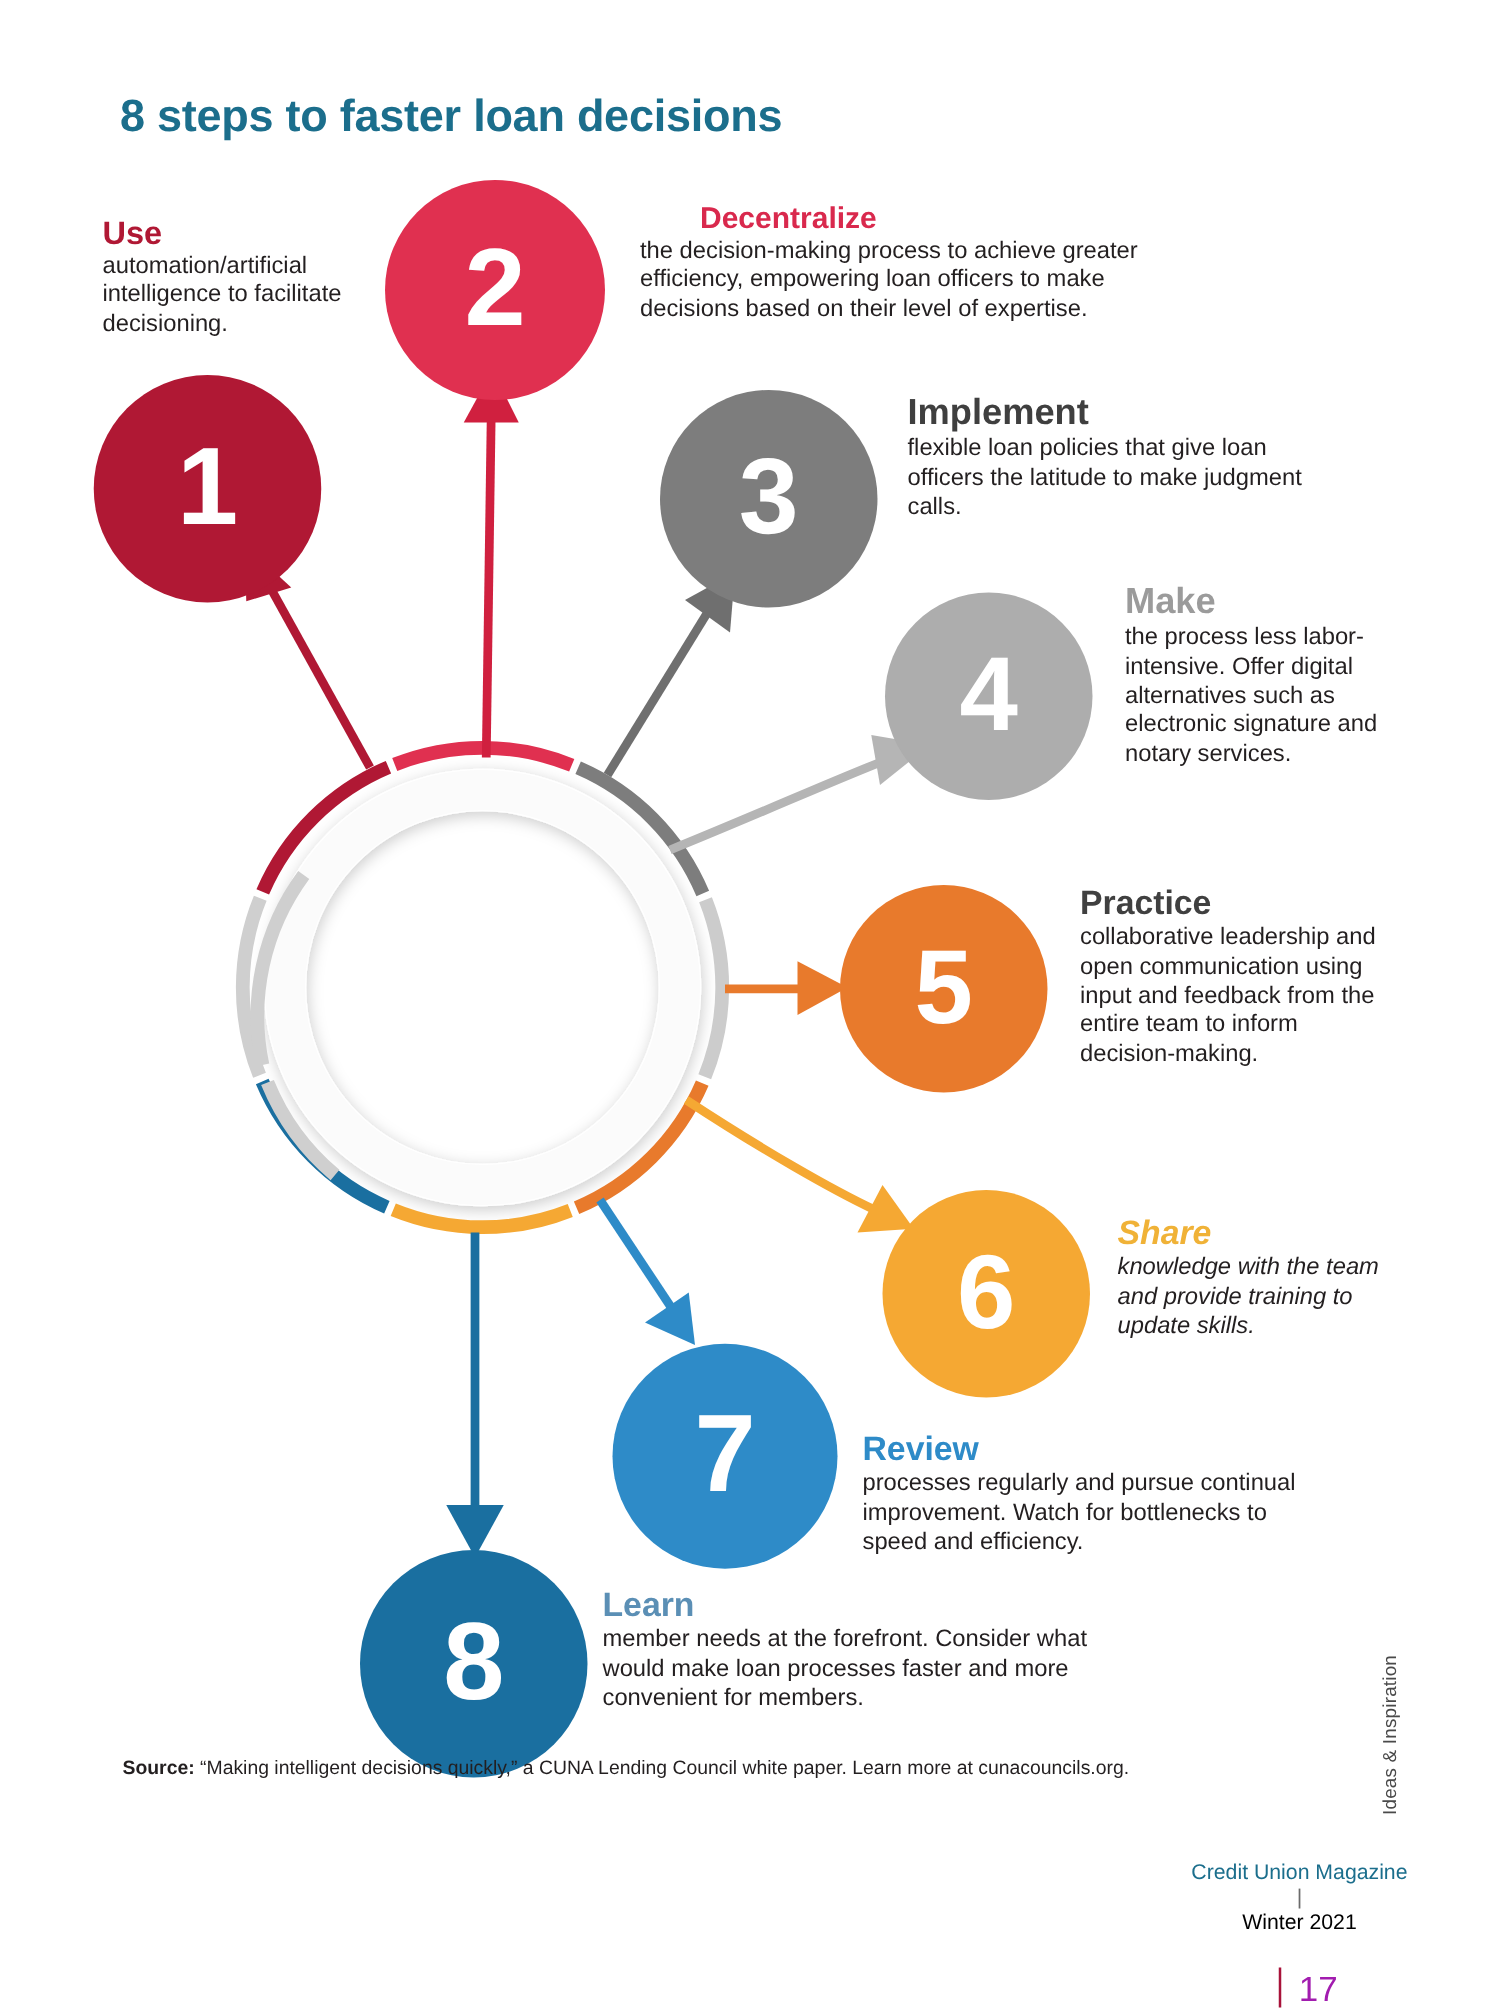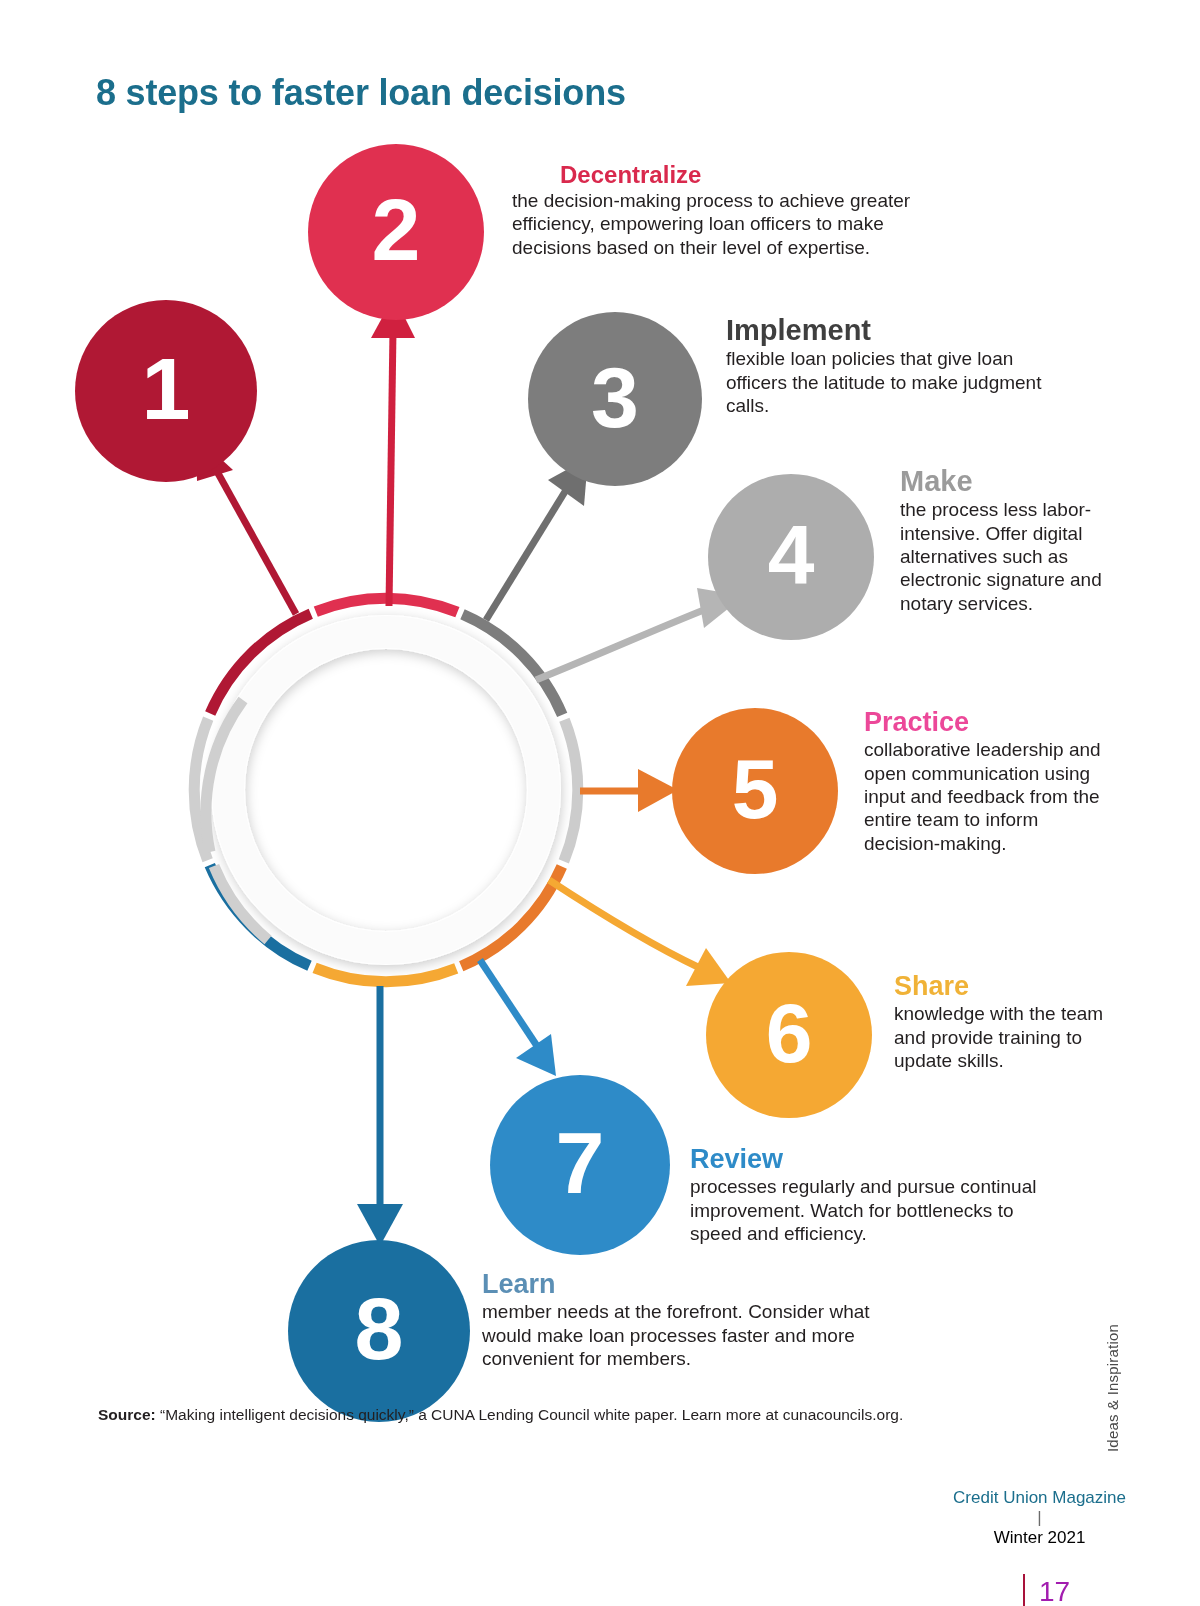--- a/index.html
+++ b/index.html
@@ -221,42 +221,46 @@
     </div>
 
     <div class="node" style="left:490px; top:1075px; width:180px; height:180px; background:#2e8bc8; font-size:88px;">
       <span>7</span>
     </div>
 
     <div class="node" style="left:288px; top:1240px; width:182px; height:182px; background:#1a6fa0; font-size:88px;">
       <span>8</span>
     </div>
 
+    <div class="block" style="left:82px; top:172px; width:225px;">
+      <div class="head" style="color:#b01834;">Use</div>
+      <div class="body">automation/artificial intelligence to facilitate decisioning.</div>
+    </div>
 
     <div class="block" style="left:512px; top:162px; width:440px;">
       <div class="head" style="color:#d9294d; font-size:24px;margin-left:48px;">Decentralize</div>
       <div class="body">the decision-making process to achieve greater efficiency, empowering loan officers to make decisions based on their level of expertise.</div>
     </div>
 
     <div class="block" style="left:726px; top:315px; width:330px;">
       <div class="head" style="color:#3f3f3f; font-size:29px;">Implement</div>
       <div class="body">flexible loan policies that give loan officers the latitude to make judgment calls.</div>
     </div>
 
     <div class="block" style="left:900px; top:466px; width:210px;">
       <div class="head" style="color:#9b9b9b; font-size:29px;">Make</div>
       <div class="body">the process less labor-intensive. Offer digital alternatives such as electronic signature and notary services.</div>
     </div>
 
     <div class="block" style="left:864px; top:708px; width:240px;">
-      <div class="head" style="color:#ec4899; font-size:27px;">Practice</div>
+      <div class="head" style="color:#404040; font-size:27px;">Practice</div>
       <div class="body">collaborative leadership and open communication using input and feedback from the entire team to inform decision-making.</div>
     </div>
 
-    <div class="block" style="left:894px; top:972px; width:230px;">
+    <div class="block" style="left:894px; top:972px; width:230px;font-style:italic;">
       <div class="head" style="color:#f0b237; font-size:27px;">Share</div>
       <div class="body">knowledge with the team and provide training to update skills.</div>
     </div>
 
     <div class="block" style="left:690px; top:1145px; width:380px;">
       <div class="head" style="color:#2e8bc8; font-size:27px;">Review</div>
       <div class="body">processes regularly and pursue continual improvement. Watch for bottlenecks to speed and efficiency.</div>
     </div>
 
     <div class="block" style="left:482px; top:1270px; width:408px;">

